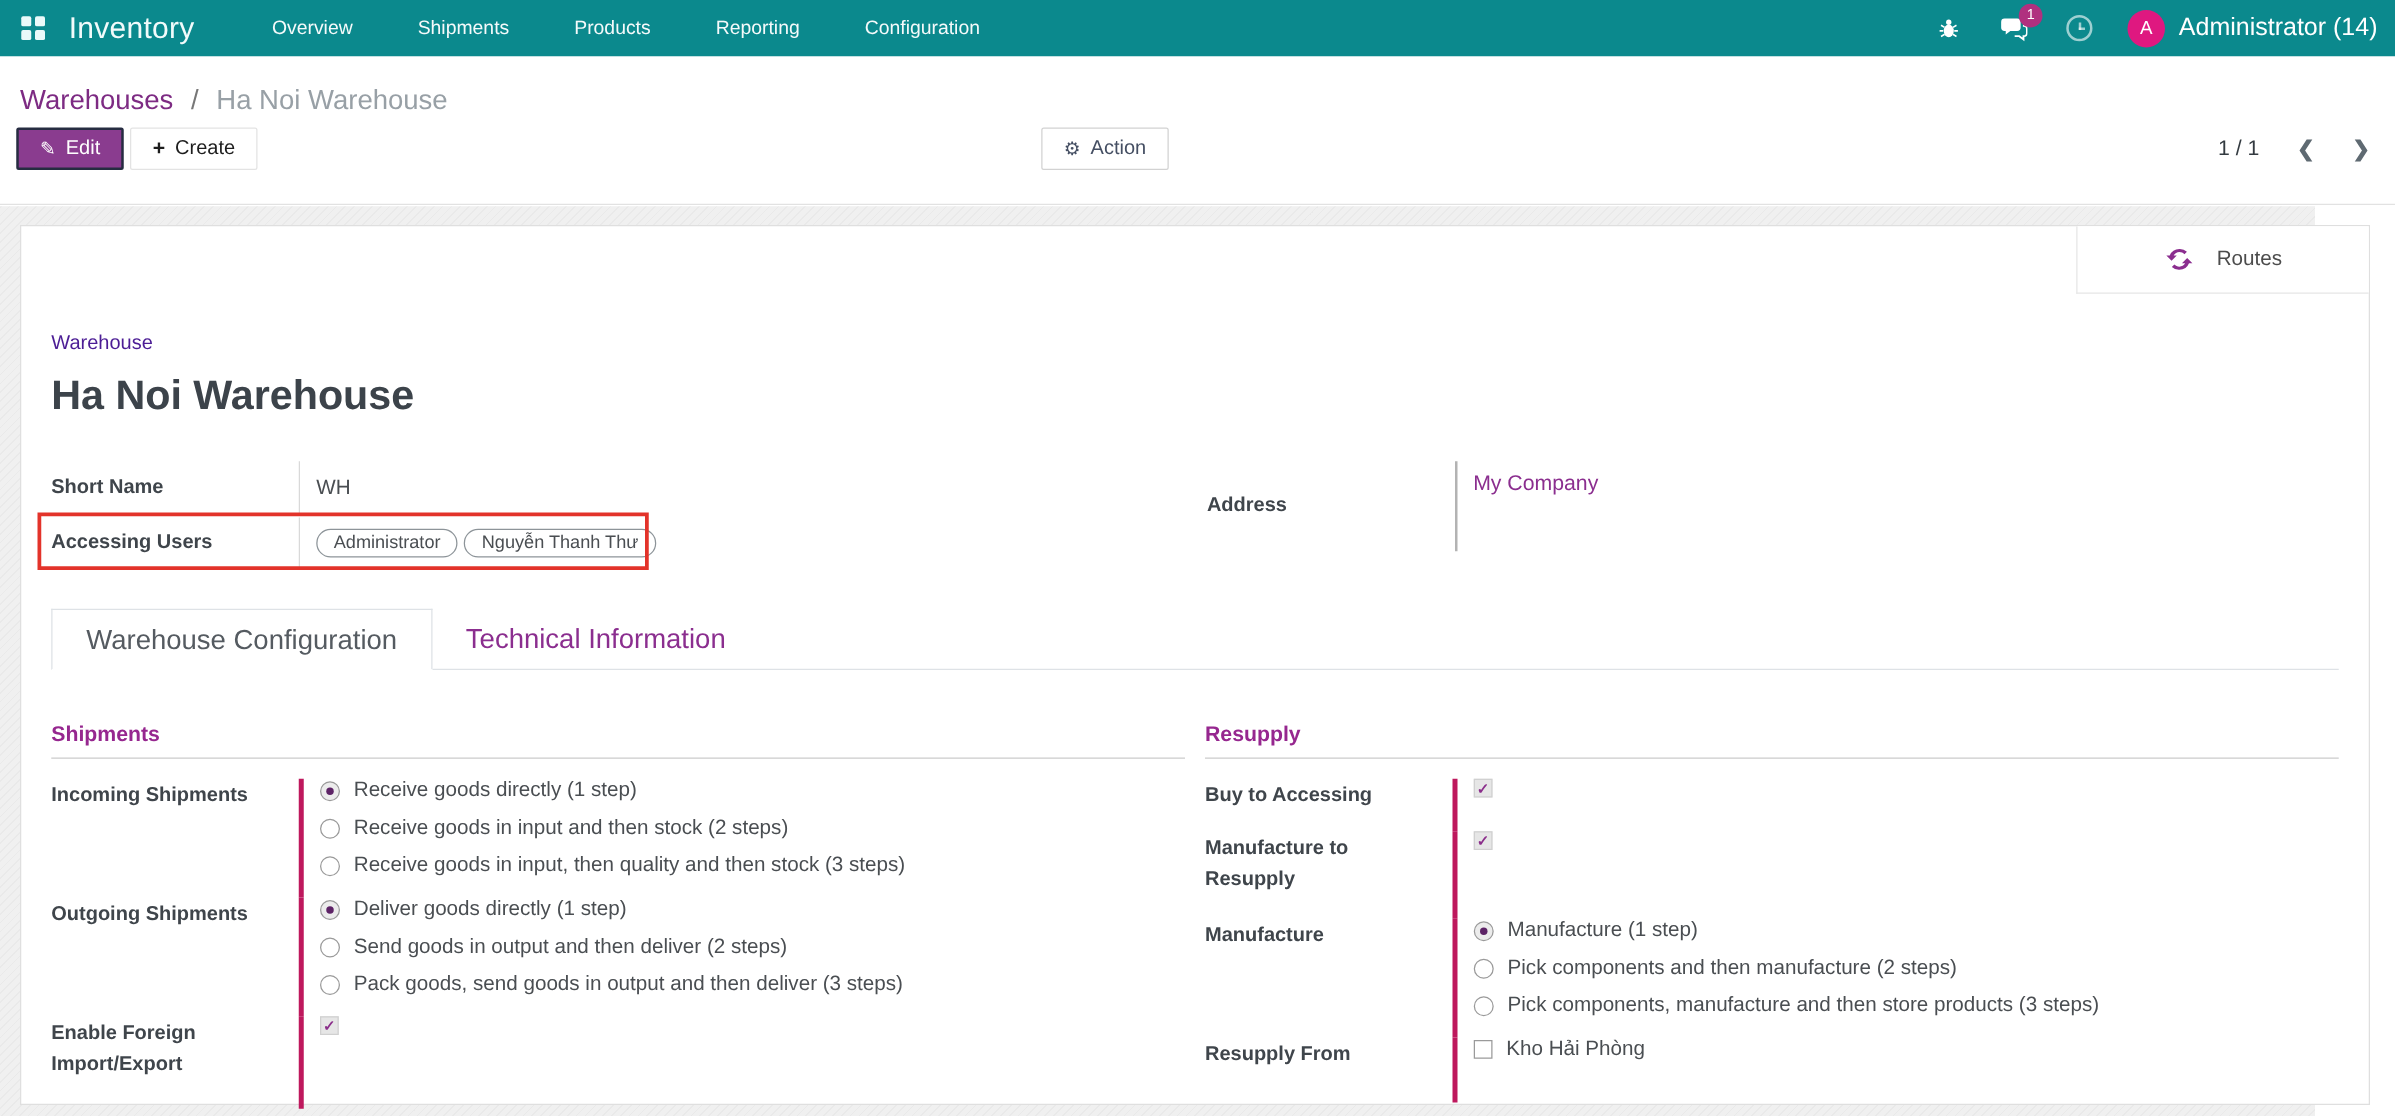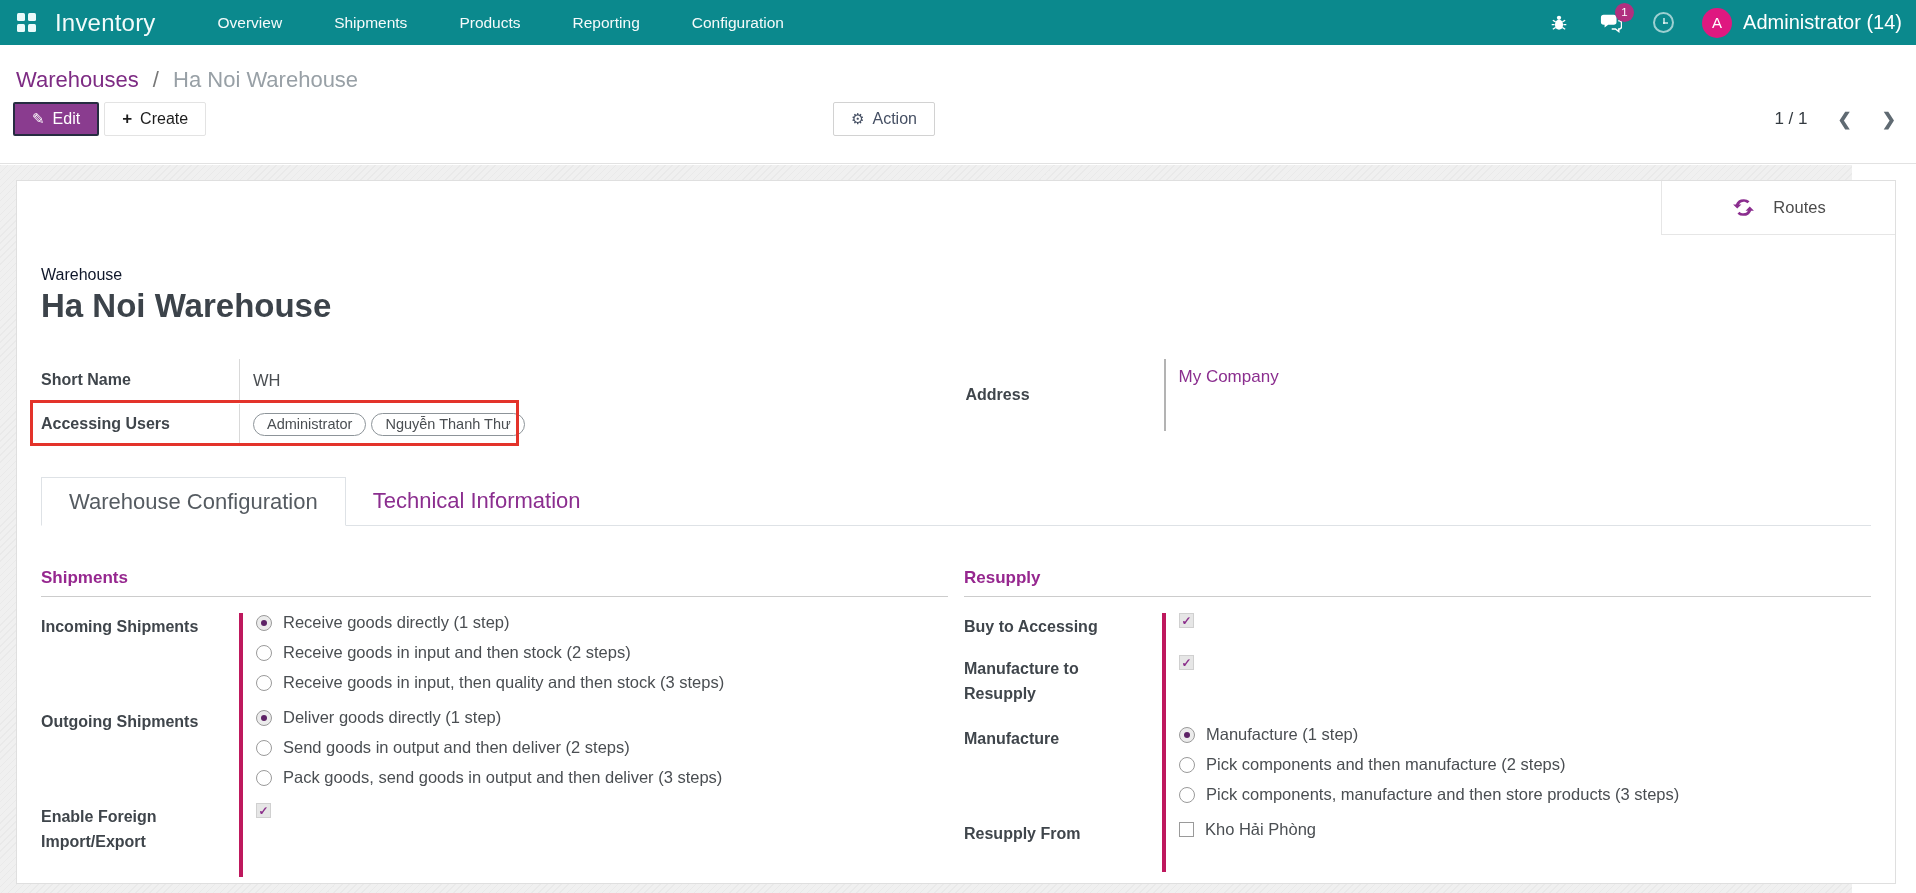--- a/index.html
+++ b/index.html
@@ -55,21 +55,21 @@
   .sheet { position:absolute; left:16px; top:15px; width:1880px; height:704px;
     background:#fff; border:1px solid #dfdfdf; }
 
   .button-box { position:absolute; right:0; top:0; width:234px; height:54px;
     border-left:1px solid #e6e6e6; border-bottom:1px solid #e6e6e6;
     display:flex; align-items:center; justify-content:center; gap:17px; cursor:pointer; background:#fff; }
   .button-box svg { width:25px; height:25px; }
   .routes-label { font-size:16.5px; color:#4c4c4c; }
 
   .sheet-body { padding:85px 24px 0 24px; }
-  .title-label { font-size:16px; color:#0f172a; margin-bottom:3px; }
+  .title-label { font-size:16px; color:#4c1d95; margin-bottom:13px; }
   .sheet-title { font-size:33px; font-weight:700; color:#3c434a; margin-bottom:34px; }
 
   .fgroup { display:grid; grid-template-columns:1fr 1fr; column-gap:19px; }
   .frow { display:grid; grid-template-columns:198px 1fr; align-items:center; position:relative; }
   .flabel { font-size:16px; font-weight:700; color:#3f454b; padding-right:10px; line-height:1.55; }
   .fval { border-left:1px solid #d9d9d9; padding:6px 0 6px 13px; font-size:16.5px; color:#4a4e52;
     min-height:40px; display:flex; align-items:center; }
   .row-shortname .fval { min-height:42px; }
   .row-address .fval { border-left:2px solid #b3b3b3; min-height:72px; align-items:flex-start; padding-top:8px; }
   .link { color:#8b2e8f; cursor:pointer; font-size:17px; }

